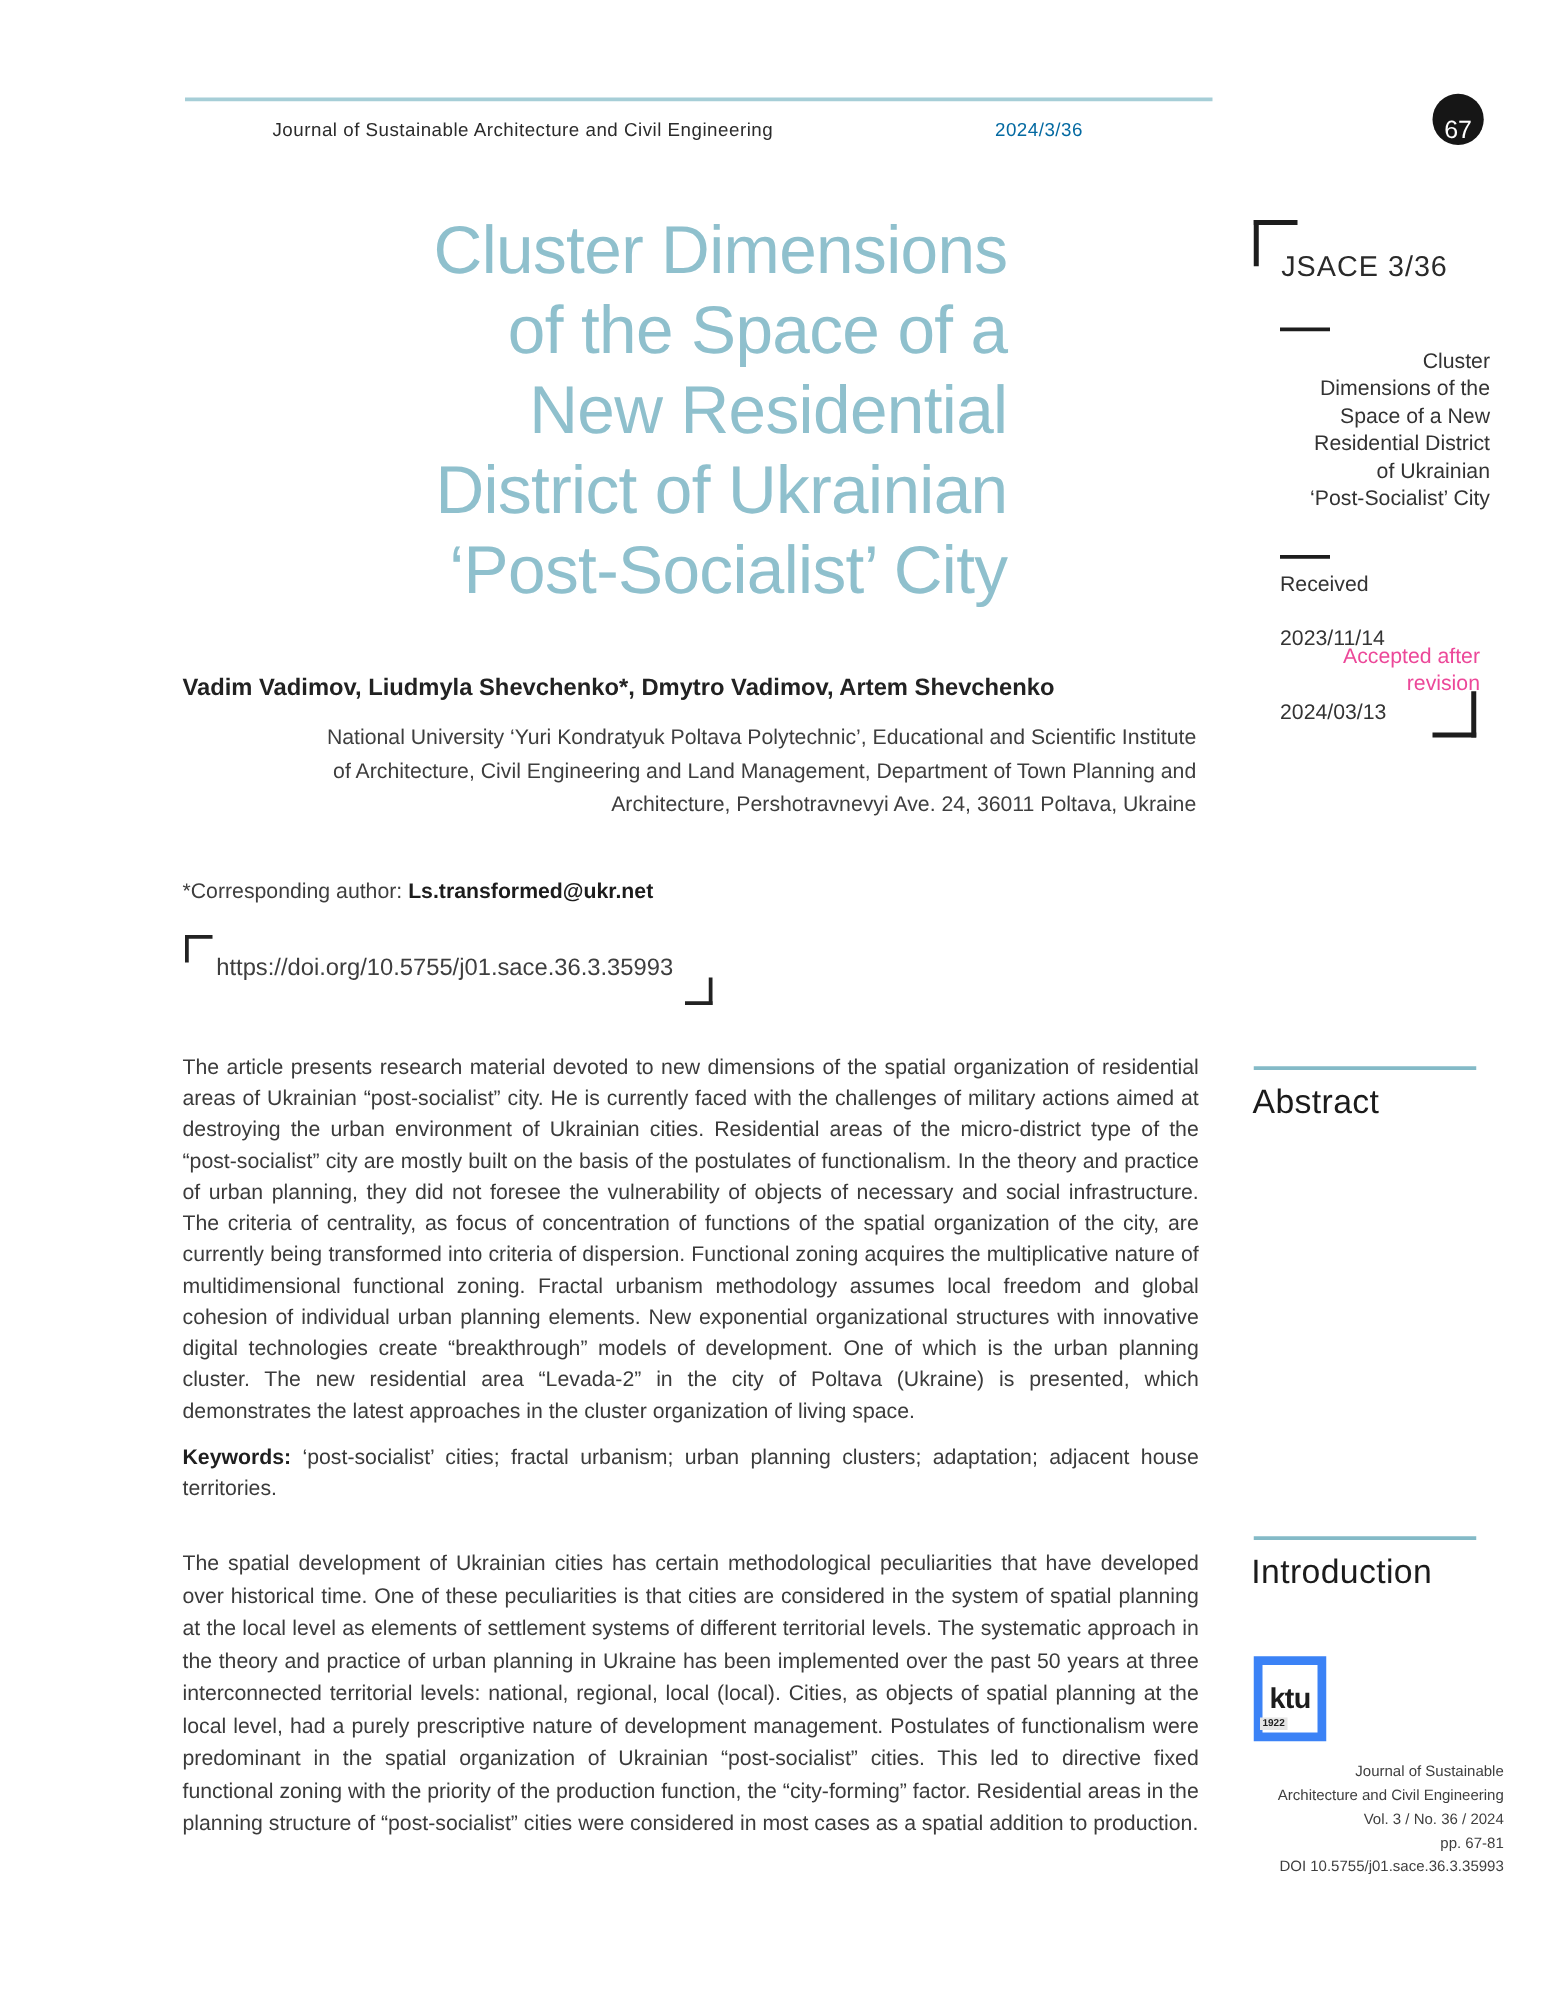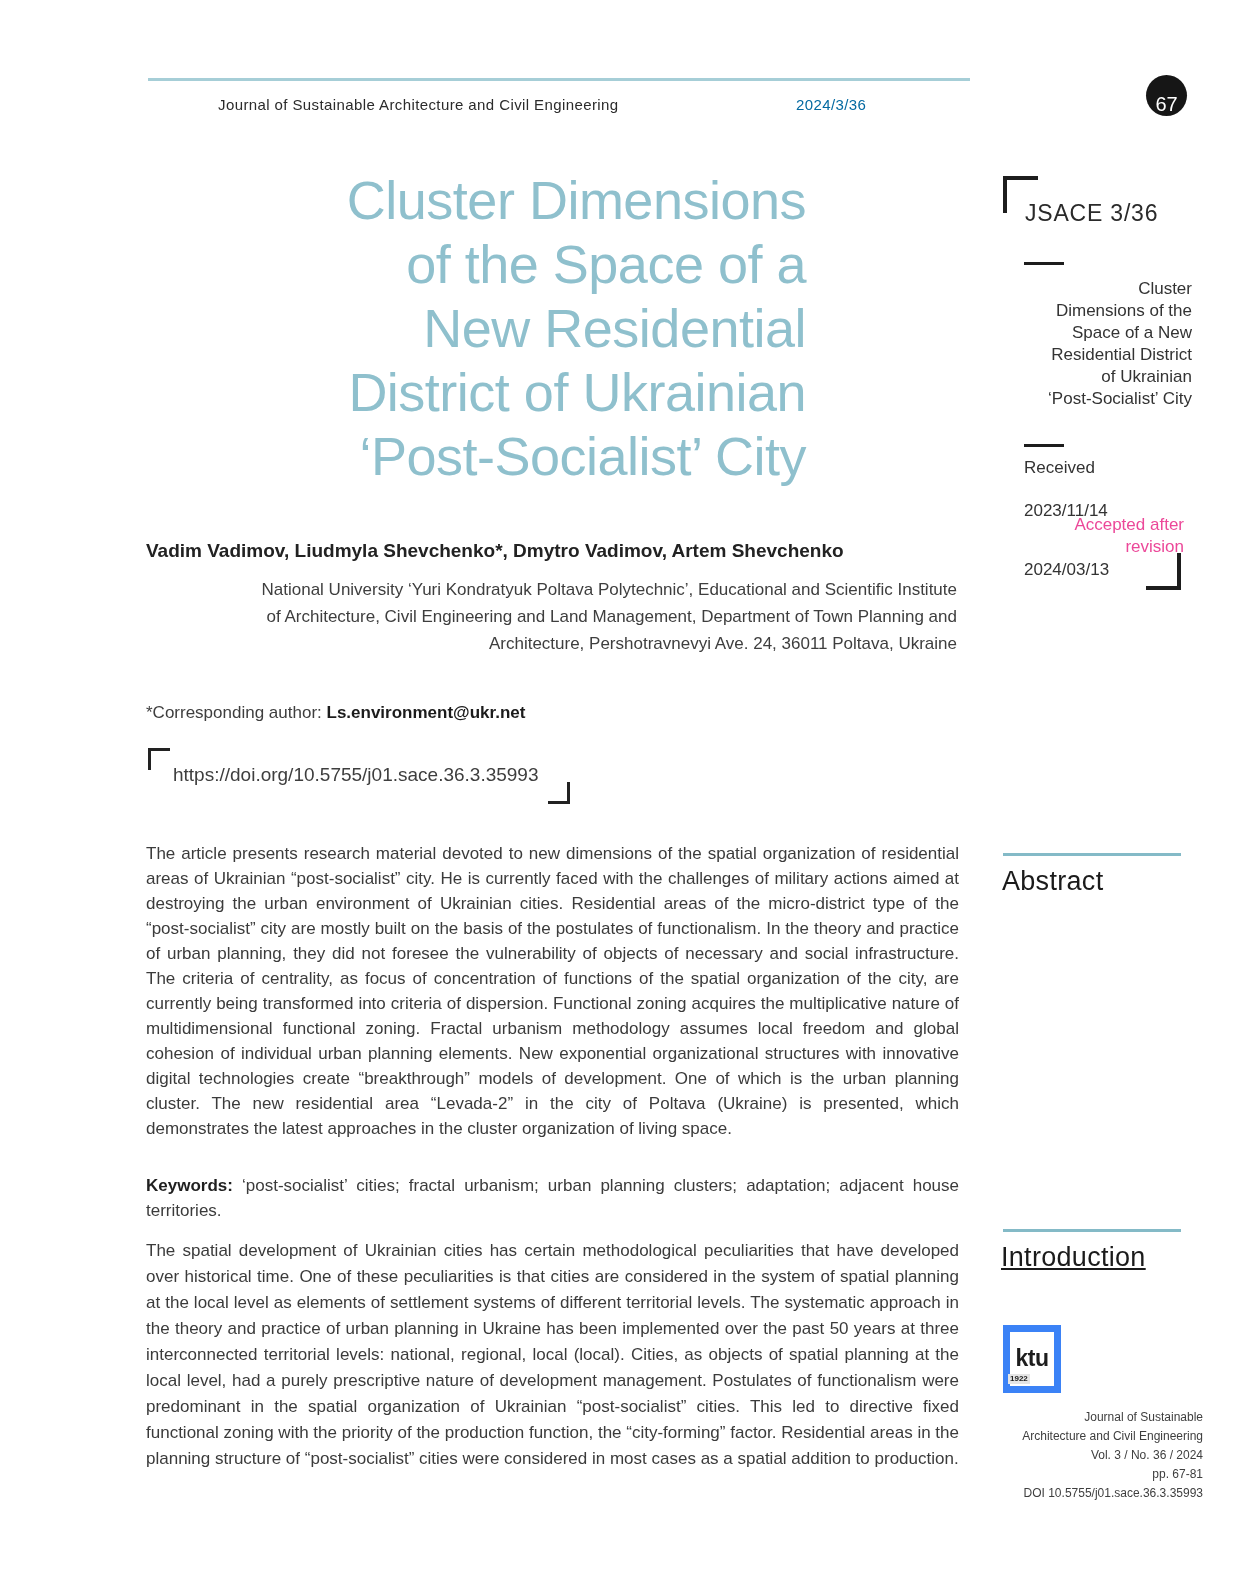--- a/index.html
+++ b/index.html
@@ -40,42 +40,42 @@
   .corresponding{left:146px;top:703px;font-size:17px;color:#3e3e3e;}
   .corresponding b a{color:#1c1c1c;text-decoration:none;font-weight:bold;}
 
   .bracket{border:0 solid #222222;}
   .doi-bracket-tl{left:148px;top:748px;width:22px;height:22px;border-left-width:3px;border-top-width:3px;}
   .doi-text{left:173px;top:764px;font-size:19px;}
   .doi-text a{color:#3e3e3e;text-decoration:none;}
   .doi-bracket-br{left:548px;top:782px;width:22px;height:22px;border-right-width:3px;border-bottom-width:3px;}
 
   .abstract-para{left:146px;top:841px;width:813px;font-size:17px;line-height:25px;text-align:justify;color:#3b3b3b;}
-  .keywords-para{left:146px;top:1153px;width:813px;font-size:17px;line-height:25px;text-align:justify;color:#3b3b3b;margin-top:20px;}
+  .keywords-para{left:146px;top:1153px;width:813px;font-size:17px;line-height:25px;text-align:justify;color:#3b3b3b;}
   .keywords-para b{color:#1f1f1f;}
   .intro-para{left:146px;top:1238px;width:813px;font-size:17px;line-height:26px;text-align:justify;color:#3b3b3b;}
 
   
   .jsace-bracket{left:1003px;top:176px;width:35px;height:37px;border-left-width:4px;border-top-width:4px;border-color:#1d1d1d;}
   .jsace-label{left:1025px;top:200px;font-size:23px;letter-spacing:.8px;color:#2a2a2a;}
   .side-rule{width:40px;height:3px;background:#1d1d1d;}
   .side-rule1{left:1024px;top:262px;}
   .side-title{left:1024px;top:278px;width:168px;font-size:17px;line-height:22px;color:#333333;}
   .side-rule2{left:1024px;top:444px;}
   .side-received-label{left:1024px;top:458px;font-size:17px;color:#333333;}
   .side-received-date{left:1024px;top:486px;font-size:17px;color:#333333;margin-top:15px;}
   .side-accepted-label{left:1024px;top:514px;width:160px;font-size:17px;line-height:22px;color:#ec4899;}
   .side-accepted-date{left:1024px;top:560px;font-size:17px;color:#333333;}
   .recv-bracket-br{left:1146px;top:553px;width:35px;height:37px;border-right-width:4px;border-bottom-width:4px;border-color:#1d1d1d;}
 
   .accent-rule{height:3px;background:var(--accent);}
   .abstract-rule{left:1003px;top:853px;width:178px;}
   .abstract-heading{left:1002px;top:866px;font-size:27px;color:#1b1b1b;letter-spacing:.3px;}
   .intro-rule{left:1003px;top:1229px;width:178px;}
-  .intro-heading{left:1001px;top:1242px;font-size:27px;color:#1b1b1b;letter-spacing:.3px;text-decoration:underline;}
+  .intro-heading{left:1001px;top:1242px;font-size:27px;color:#1b1b1b;letter-spacing:.3px;}
 
   .ktu-box{
     left:1003px;top:1325px;width:58px;height:68px;
     border:7px solid #3b82f6;
   }
   .ktu-text{display:block;text-align:center;margin-top:13px;font-size:23px;font-weight:bold;color:#1d1d1d;letter-spacing:-.5px;}
   .ktu-year{position:absolute;left:-2px;bottom:2px;font-size:8px;font-weight:bold;color:#1d1d1d;background:#e5e5e5;padding:1px 2px;line-height:1;}
 
   .journal-info{left:1003px;top:1408px;width:200px;font-size:12px;line-height:19px;color:#3e3e3e;}
 </style>
@@ -96,21 +96,21 @@
 New Residential
 District of Ukrainian
 ‘Post-Socialist’ City</h1>
 
   <div class="abs authors">Vadim Vadimov, Liudmyla Shevchenko*, Dmytro Vadimov, Artem Shevchenko</div>
   <div class="abs affiliation preline">National University ‘Yuri Kondratyuk Poltava Polytechnic’, Educational and Scientific Institute
 of Architecture, Civil Engineering and Land Management, Department of Town Planning and
 Architecture, Pershotravnevyi Ave. 24, 36011 Poltava, Ukraine</div>
 
   <div class="abs corresponding">
-    <span>*Corresponding author: </span><b><a href="#">Ls.environment@ukr.net</a></b>
+    <span>*Corresponding author: </span><b><a href="#">Ls.transformed@ukr.net</a></b>
   </div>
 
   <div class="abs bracket doi-bracket-tl"></div>
   <div class="abs doi-text">
     <a href="#">https://doi.org/10.5755/j01.sace.36.3.35993</a>
   </div>
   <div class="abs bracket doi-bracket-br"></div>
 
   <p class="abs abstract-para">The article presents research material devoted to new dimensions of the spatial organization of residential areas of Ukrainian “post-socialist” city. He is currently faced with the challenges of military actions aimed at destroying the urban environment of Ukrainian cities. Residential areas of the micro-district type of the “post-socialist” city are mostly built on the basis of the postulates of functionalism. In the theory and practice of urban planning, they did not foresee the vulnerability of objects of necessary and social infrastructure. The criteria of centrality, as focus of concentration of functions of the spatial organization of the city, are currently being transformed into criteria of dispersion. Functional zoning acquires the multiplicative nature of multidimensional functional zoning. Fractal urbanism methodology assumes local freedom and global cohesion of individual urban planning elements. New exponential organizational structures with innovative digital technologies create “breakthrough” models of development. One of which is the urban planning cluster. The new residential area “Levada-2” in the city of Poltava (Ukraine) is presented, which demonstrates the latest approaches in the cluster organization of living space.</p>
 

